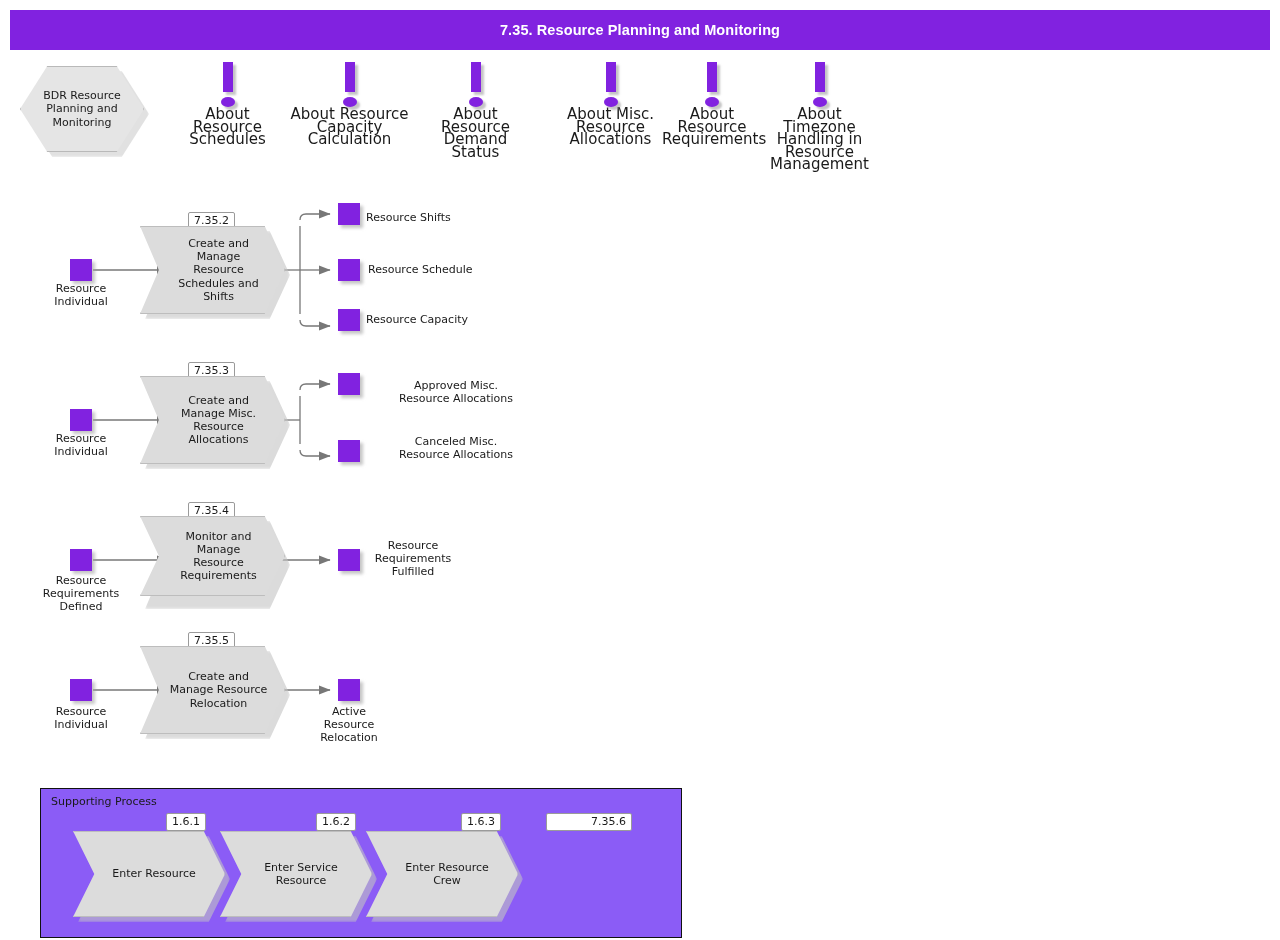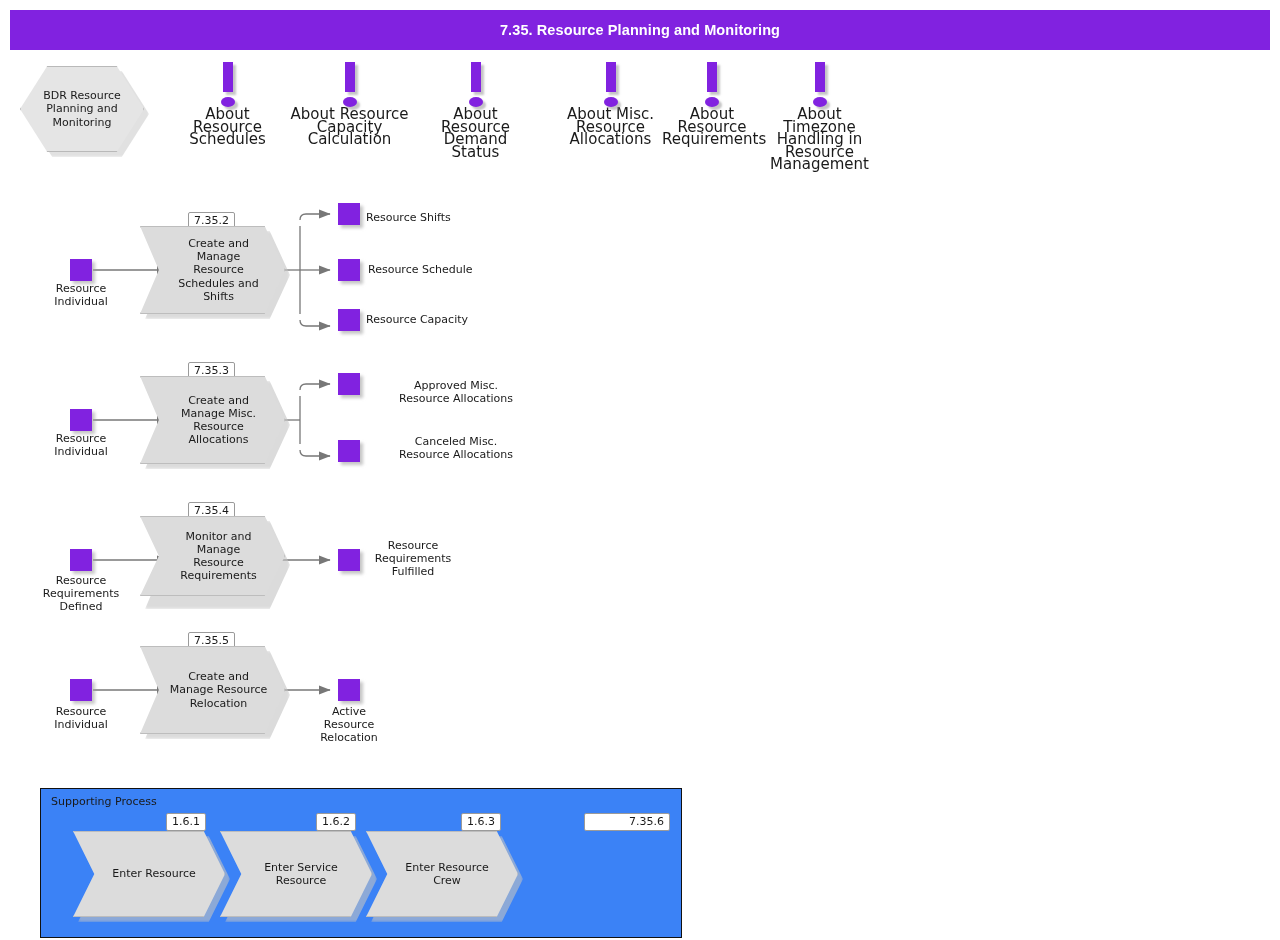--- a/index.html
+++ b/index.html
@@ -141,21 +141,21 @@
   }
   .objlabel.center { text-align: center; }
   .objlabel.left   { text-align: left; }
 
   
   #supporting-box {
     position: absolute;
     left: 40px; top: 788px;
     width: 642px; height: 150px;
     border: 1px solid #111111;
-    background: #3b82f6;
+    background: #8b5cf6;
   }
   #supporting-title {
     position: absolute;
     left: 10px; top: 6px;
     font-size: 11px;
     color: #1a1a1a;
   }
   .sp-chev {
     position: absolute;
     top: 42px;
@@ -396,14 +396,14 @@
 
   <div class="idbadge" style="left:420px; top:24px;">1.6.3</div>
   <div class="sp-chev" style="left:325px;">
     <div class="shadow"></div>
     <div class="inner">
         <div class="lbl">Enter Resource
 Crew</div>
       </div>
   </div>
 
-  <div class="idbadge" style="left:543px; top:24px;padding-left:44px;">7.35.6</div>
+  <div class="idbadge" style="left:505px; top:24px;padding-left:44px;">7.35.6</div>
 </div>
 
 </body></html>

